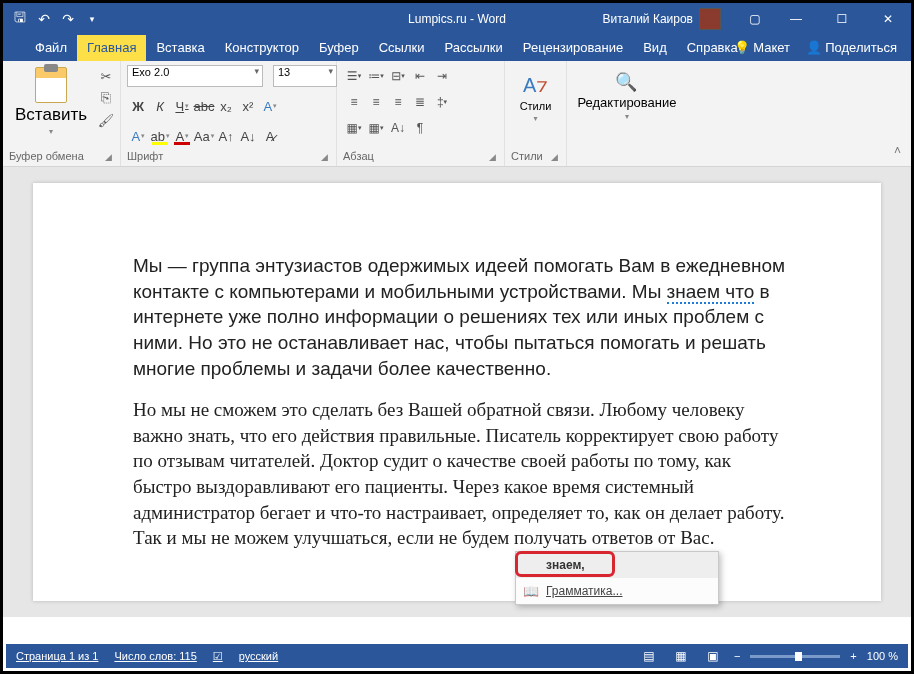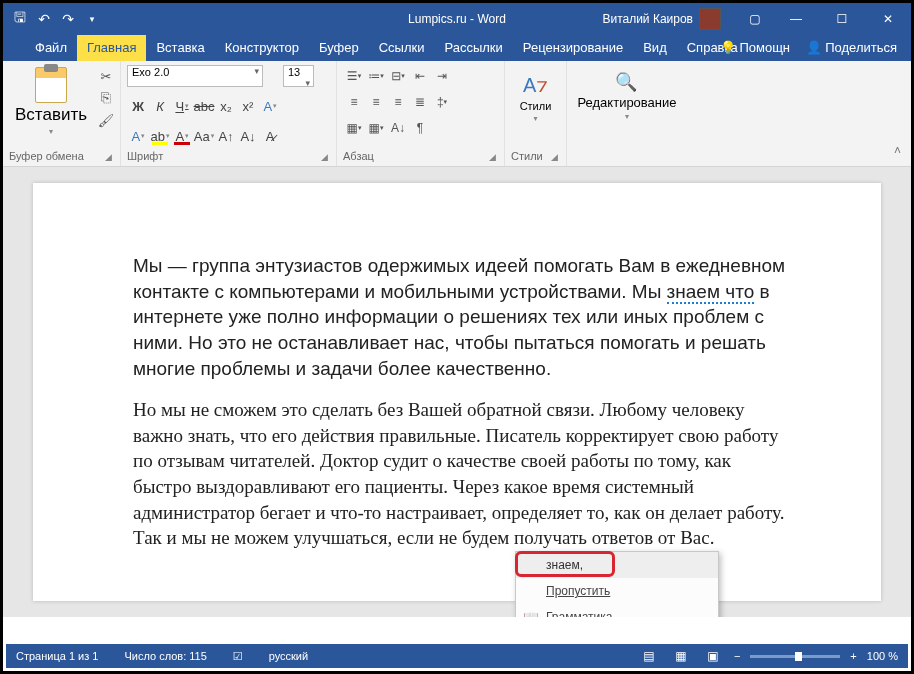--- a/index.html
+++ b/index.html
@@ -27,24 +27,24 @@
 .group-label { font-size: 11px; color: #666; padding: 2px 0; position: relative; }
 .dialog-launcher { position: absolute; right: 2px; bottom: 2px; font-size: 9px; color: #888; }
 
 .paste-btn { display: flex; flex-direction: column; align-items: center; gap: 2px; padding: 2px 6px; }
 .paste-icon { width: 32px; height: 36px; background: linear-gradient(#f9c96a 0 30%, #fff 30% 100%); border: 1px solid #c9a850; border-radius: 2px; position: relative; }
 .paste-icon::before { content: ""; position: absolute; top: -4px; left: 8px; width: 14px; height: 8px; background: #888; border-radius: 2px; }
 .paste-label { font-size: 17px; }
 .mini-column { display: flex; flex-direction: column; gap: 4px; padding-top: 2px; }
 .mini-btn { width: 18px; height: 18px; display: flex; align-items: center; justify-content: center; font-size: 13px; color: #555; }
 
-.font-row { display: flex; gap: 20px; align-items: flex-start; }
+.font-row { display: flex; gap: 10px; align-items: flex-start; }
 .font-select { height: 22px; border: 1px solid #bbb; background: #fff; font-size: 11px; padding: 0 18px 0 4px; position: relative; }
 .font-select.name { width: 136px; }
-.font-select.size { width: 31px; }
+.font-select.size { width: 64px; }
 .select-arrow { position: absolute; right: 3px; font-size: 9px; color: #666; }
 .font-btns { display: flex; gap: 0; margin-top: 4px; }
 .fb { width: 22px; height: 22px; display: flex; align-items: center; justify-content: center; font-size: 13px; color: #444; position: relative; }
 .fb.bold { font-weight: bold; }
 .fb.italic { font-style: italic; }
 .fb.under { text-decoration: underline; }
 .fb.strike { text-decoration: line-through; }
 .fb.color-under::after { content: ""; position: absolute; bottom: 2px; left: 3px; right: 3px; height: 3px; }
 .fb.red::after { background: #c00; }
 .fb.yellow::after { background: #ff0; }
@@ -67,23 +67,23 @@
 .doc-area { background: #e6e6e6; height: 450px; padding: 16px 30px; overflow: hidden; position: relative; }
 .page { background: #fff; width: 100%; height: 100%; padding: 70px 90px 20px 100px; box-shadow: 0 0 4px rgba(0,0,0,0.2); position: relative; }
 .h1 { font-size: 30px; font-weight: bold; color: #2b579a; margin-bottom: 28px; font-family: Georgia, serif; }
 .para { font-size: 19px; line-height: 1.35; color: #222; margin-bottom: 16px; font-family: Georgia, serif; }
 .wavy { border-bottom: 2px dotted #1e7cd6; }
 
 .ctx-menu { position: absolute; left: 512px; top: 384px; width: 204px; background: #fcfcfc; border: 1px solid #c8c8c8; box-shadow: 2px 2px 6px rgba(0,0,0,0.25); font-size: 12px; z-index: 20; }
 .ctx-item { display: flex; align-items: center; height: 26px; padding: 0 6px 0 30px; position: relative; color: #444; }
 .ctx-item .ic { position: absolute; left: 6px; width: 18px; text-align: center; font-size: 13px; color: #777; }
 .ctx-highlight { position: absolute; left: 512px; top: 384px; width: 100px; height: 26px; border: 3px solid #d7262f; border-radius: 6px; z-index: 30; pointer-events: none; }
-.ctx-item.suggest { font-weight: normal; color: #333; background: #eee; }
-
-.statusbar { position: absolute; bottom: 3px; left: 3px; right: 3px; height: 24px; background: #2b579a; color: #fff; font-size: 11px; display: flex; align-items: center; padding: 0 10px; gap: 26px; }
+.ctx-item.suggest { font-weight: bold; color: #333; background: #eee; }
+
+.statusbar { position: absolute; bottom: 3px; left: 3px; right: 3px; height: 24px; background: #2b579a; color: #fff; font-size: 11px; display: flex; align-items: center; padding: 0 10px; gap: 16px; text-decoration: underline; }
 .status-right { position: absolute; right: 10px; display: flex; align-items: center; gap: 10px; }
 .view-btn { width: 22px; height: 18px; display: flex; align-items: center; justify-content: center; font-size: 12px; }
 .zoom-slider { width: 90px; height: 3px; background: #7a9ac9; position: relative; }
 .zoom-slider::before { content: ""; position: absolute; left: 50%; top: -3px; width: 7px; height: 9px; background: #fff; }
 </style>
 </head>
 <body>
 
 <div class="titlebar">
   <div class="qat">
@@ -112,21 +112,21 @@
   <div class="tab">Конструктор</div>
   <div class="tab">Буфер</div>
   <div class="tab">Ссылки</div>
   <div class="tab">Рассылки</div>
   <div class="tab">Рецензирование</div>
   <div class="tab">Вид</div>
   <div class="tab">Справка</div>
   <div class="tab-right">
     <div class="tab-right-item">
         <span>💡</span>
-        <span>Помощн</span>
+        <span>Макет</span>
       </div>
     <div class="tab-right-item">
         <span>👤</span>
         <span>Поделиться</span>
       </div>
   </div>
 </div>
 
 <div class="ribbon">
 
@@ -233,23 +233,20 @@
       <span>Мы — группа энтузиастов одержимых идеей помогать Вам в ежедневном контакте с компьютерами и мобильными устройствами. Мы </span><span class="wavy">знаем что</span><span> в интернете уже полно информации о решениях тех или иных проблем с ними. Но это не останавливает нас, чтобы пытаться помогать и решать многие проблемы и задачи более качественно.</span>
     </div>
     <div class="para">Но мы не сможем это сделать без Вашей обратной связи. Любому человеку важно знать, что его действия правильные. Писатель корректирует свою работу по отзывам читателей. Доктор судит о качестве своей работы по тому, как быстро выздоравливают его пациенты. Через какое время системный администратор бегает и что-то настраивает, определяет то, как он делает работу. Так и мы не можем улучшаться, если не будем получать ответов от Вас.</div>
   </div>
 
   <div class="ctx-menu">
     <div class="ctx-item suggest">
         <span>знаем,</span>
       </div>
     <div class="ctx-item">
-        <span style="text-decoration:underline">Пропустить</span>
-      </div>
-    <div class="ctx-item">
         <span class="ic">📖</span>
         <span style="text-decoration:underline">Грамматика...</span>
       </div>
 
   </div>
   <div class="ctx-highlight"></div>
 </div>
 
 <div class="statusbar">
   <span>Страница 1 из 1</span>

